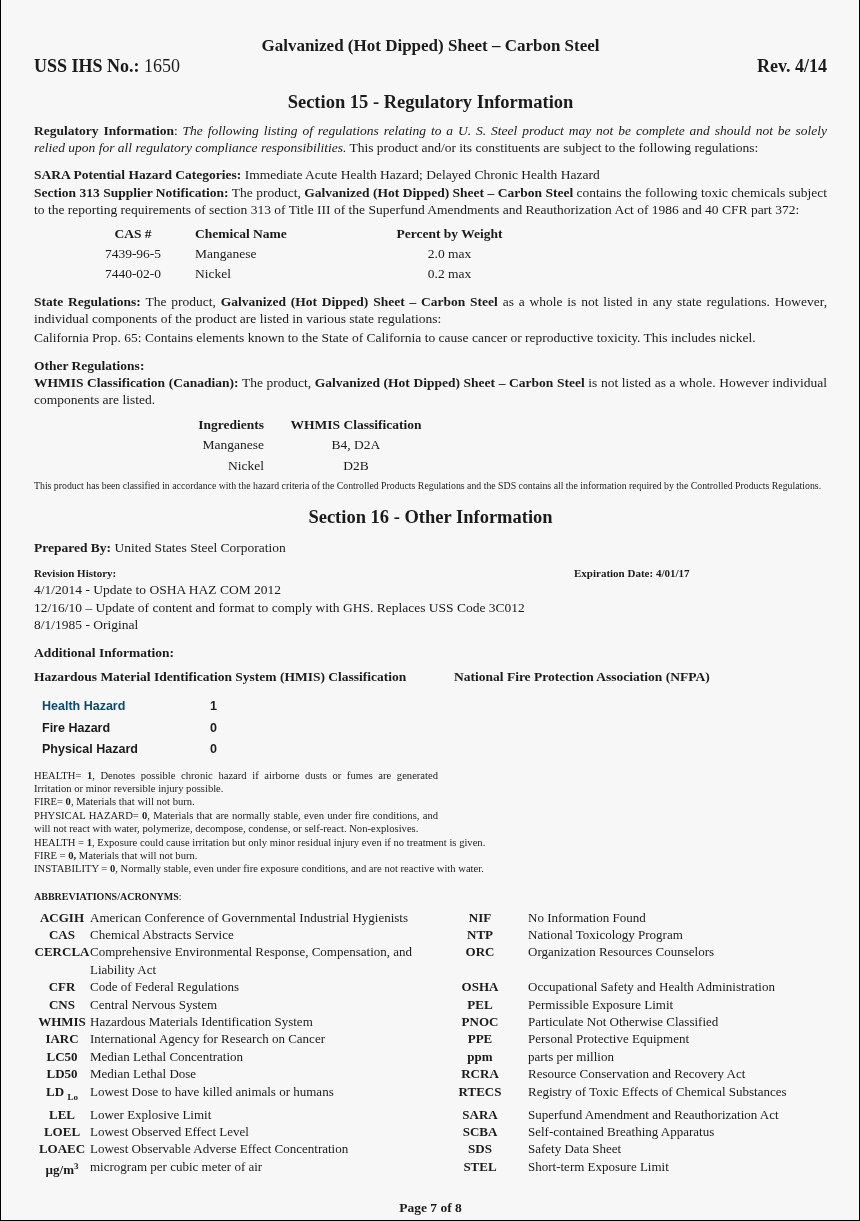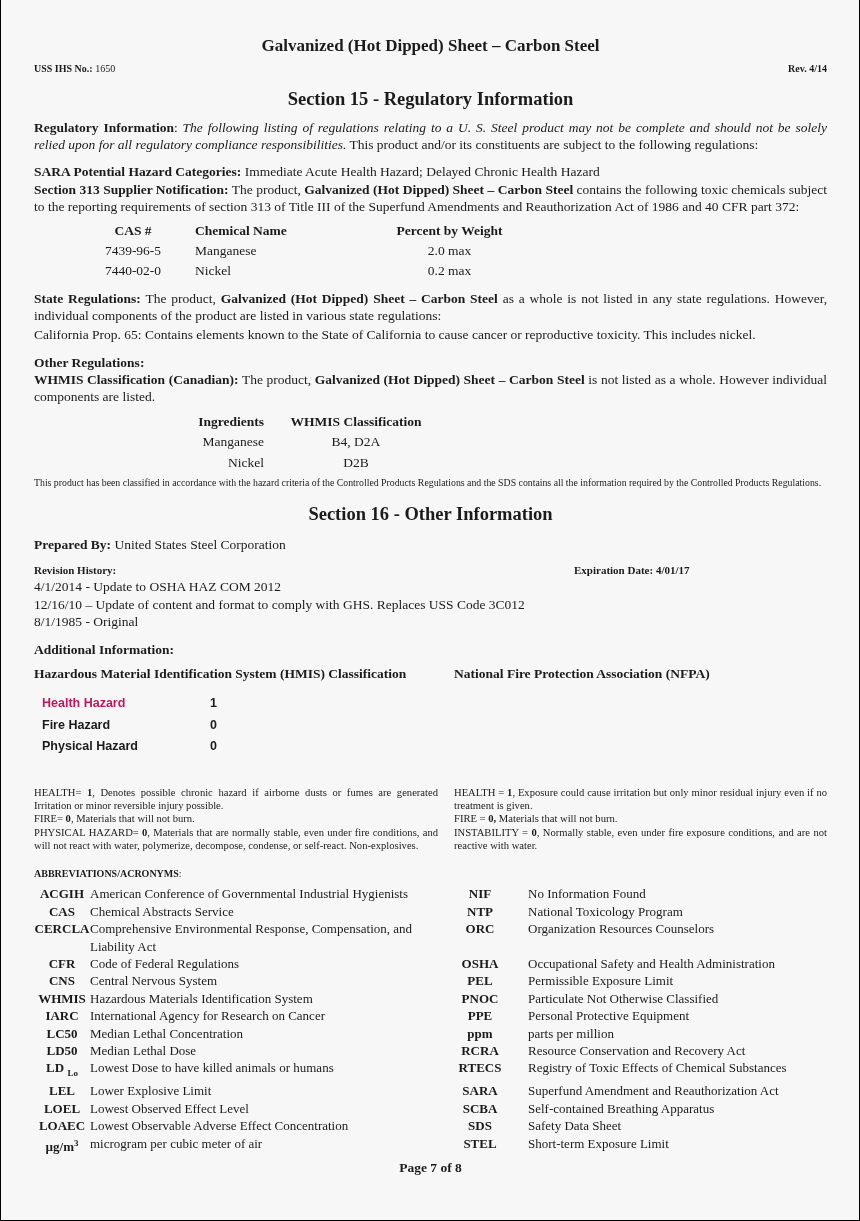--- a/index.html
+++ b/index.html
@@ -1,21 +1,21 @@
 <!DOCTYPE html>
 <html><head>
 <meta charset="utf-8">
 <style>
   html,body{margin:0;padding:0;background:#f7f7f7;}
   body{width:860px;height:1221px;font-family:"Liberation Serif",serif;color:#1b1b1b;}
   .page{position:relative;box-sizing:border-box;width:860px;height:1221px;
         border-left:1px solid #000;border-right:1px solid #000;border-bottom:1px solid #000;
         padding:36px 32px 8px 33px;overflow:hidden;background:#f7f7f7;}
   .doc-title{text-align:center;font-weight:bold;font-size:17px;}
-  .id-line{display:flex;justify-content:space-between;font-size:10px;margin-top:7px;}
+  .id-line{display:flex;justify-content:space-between;font-size:18px;}
   h2.sec{font-size:18.5px;font-weight:bold;text-align:center;margin:15px 0 0 0;}
   p{margin:0;font-size:13.5px;line-height:16.8px;}
   .just{text-align:justify;}
   .mt10{margin-top:10px;} .mt12{margin-top:12px;} .mt2{margin-top:2px;}
   .chem-table{border-collapse:collapse;margin:5px 0 9px 38px;font-size:13.5px;line-height:18px;}
   .chem-table th{font-weight:bold;}
   .chem-table .c1{width:120px;text-align:center;}
   .chem-table .c2{width:170px;text-align:left;}
   .chem-table .c3{width:165px;text-align:center;}
   .whmis-table{border-collapse:collapse;margin:6px 0 4px 24px;font-size:13.5px;line-height:18.5px;}
@@ -26,31 +26,31 @@
   .rev-line{position:relative;font-size:11px;line-height:16.8px;margin-top:8px;}
   .expiry{position:absolute;left:540px;top:0;}
   .rev-item{font-size:13.5px;line-height:17.3px;}
   .two-col{display:flex;margin-top:2px;}
   .colL{width:404px;margin-right:16px;}
   .colR{flex:1;}
   .hdrs{font-size:13.5px;margin-top:7px;}
   .hmis-box{margin-top:14px;font-family:"Liberation Sans",sans-serif;font-size:12.5px;font-weight:bold;}
   .hmis-row{height:21.5px;}
   .hmis-label{display:inline-block;width:168px;padding-left:8px;}
-  .hmis-label.faded{color:#be185d;}
-  .notes{margin-top:25px;}
+  .hmis-label.faded{color:#0c4a6e;}
+  .notes{margin-top:5px;flex-direction:column;}
   .notes p{font-size:10.6px;line-height:13.4px;text-align:justify;}
   .abbr-head{font-size:10px;margin-top:13px;}
   .abbr-table{border-collapse:collapse;width:100%;margin-top:3px;font-size:13px;}
   .abbr-table td{padding:0;vertical-align:top;line-height:17.4px;}
   .abbr-table .a1{width:56px;text-align:center;font-weight:bold;}
   .abbr-table .a2{width:330px;padding-right:14px;}
   .abbr-table .a3{width:92px;text-align:center;font-weight:bold;}
   .abbr-table .a4{padding-left:2px;}
-  .footer{text-align:center;font-weight:bold;font-size:13.5px;margin-top:5px;}
+  .footer{text-align:center;font-weight:bold;font-size:13.5px;margin-top:21px;}
   sub{font-size:9px;} sup{font-size:9px;}
 </style>
 </head>
 <body>
 
 <div class="page">
 
   <div class="doc-title">Galvanized (Hot Dipped) Sheet – Carbon Steel</div>
 
   <div class="id-line">

